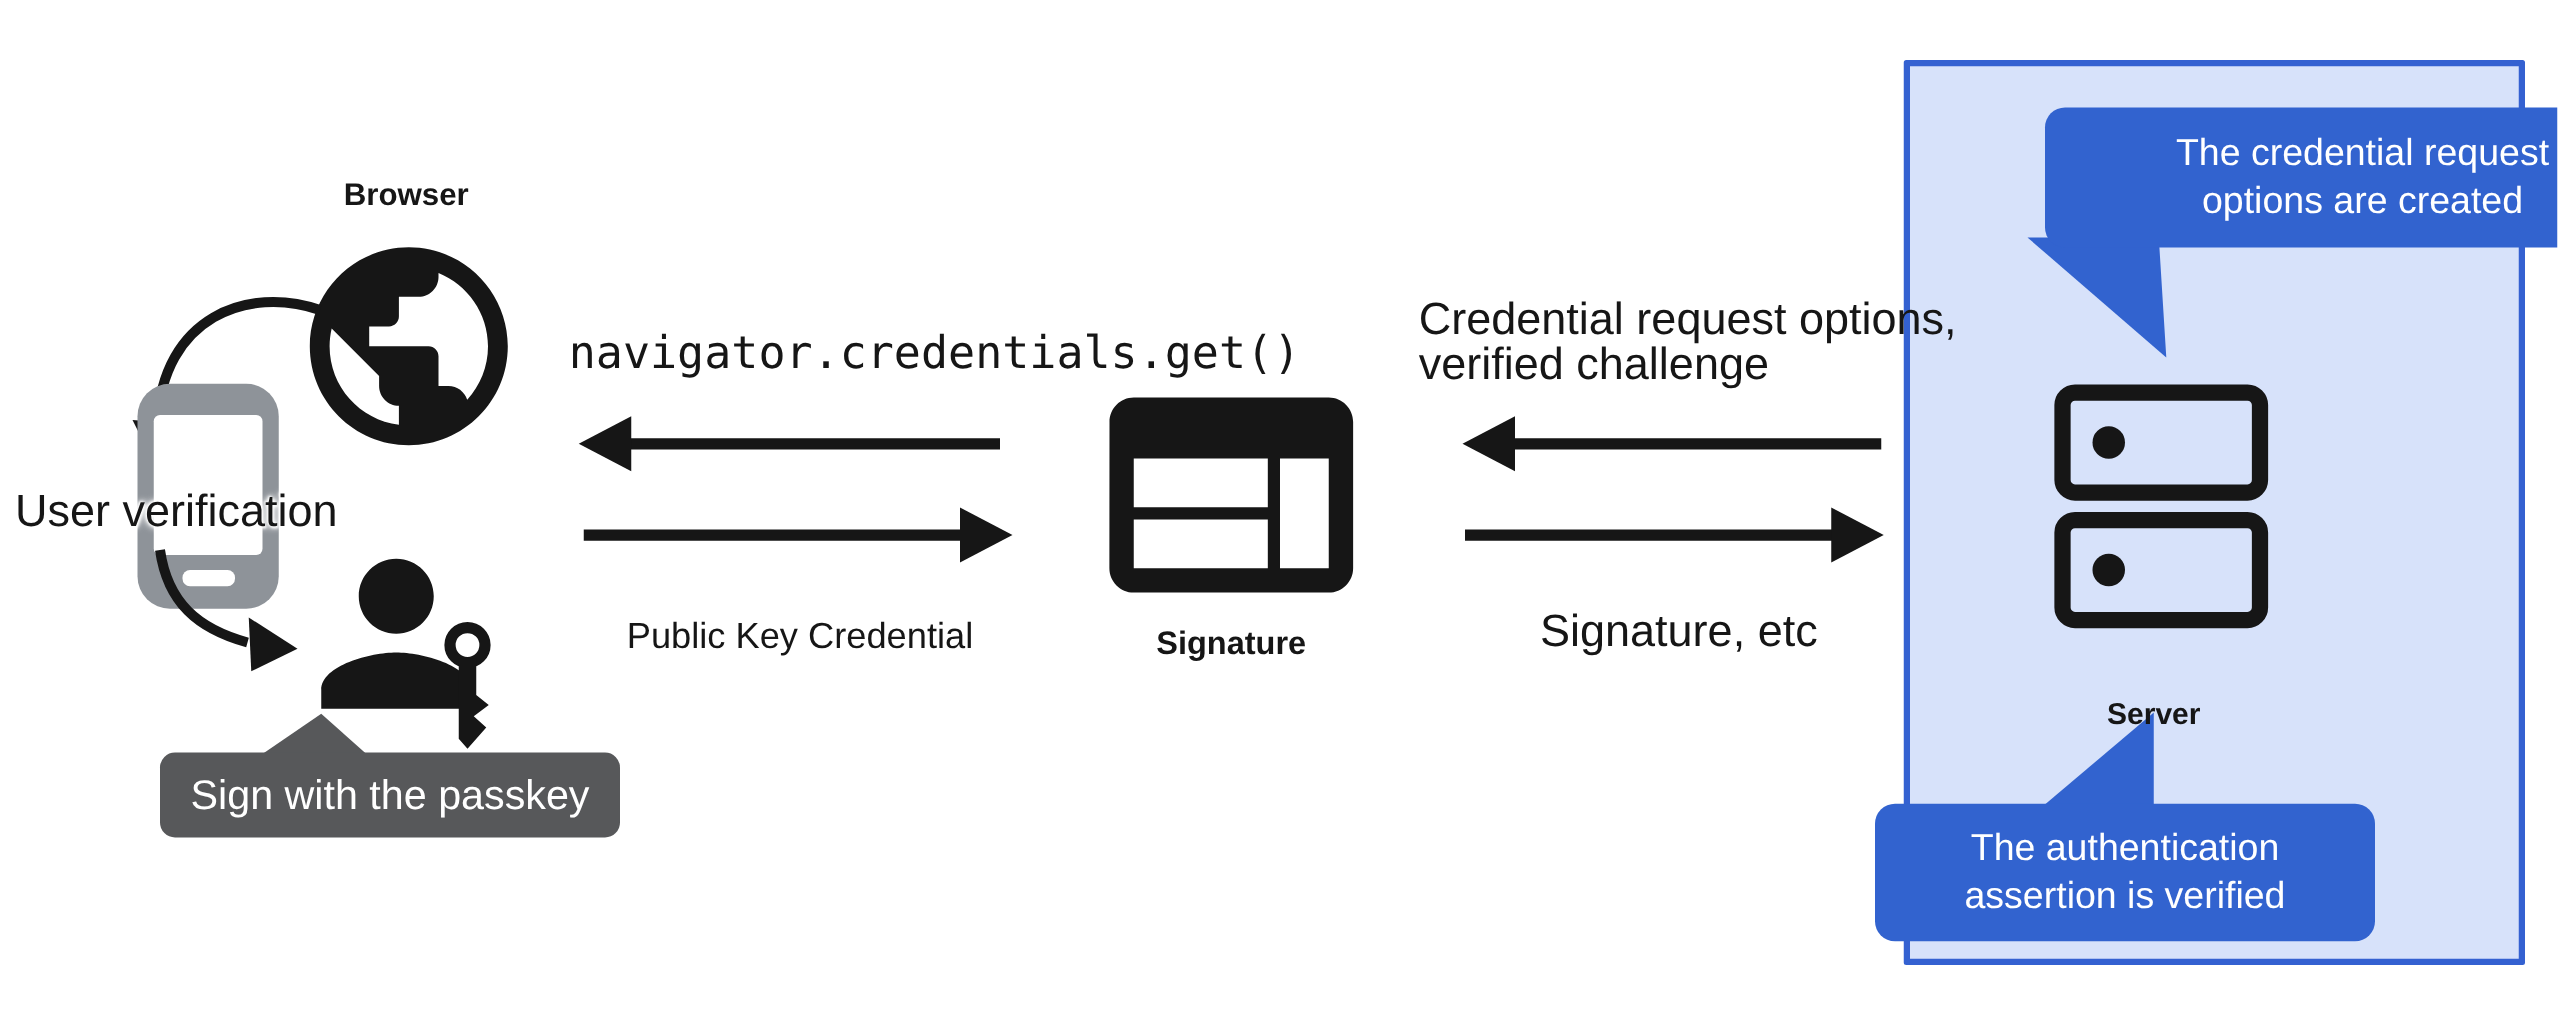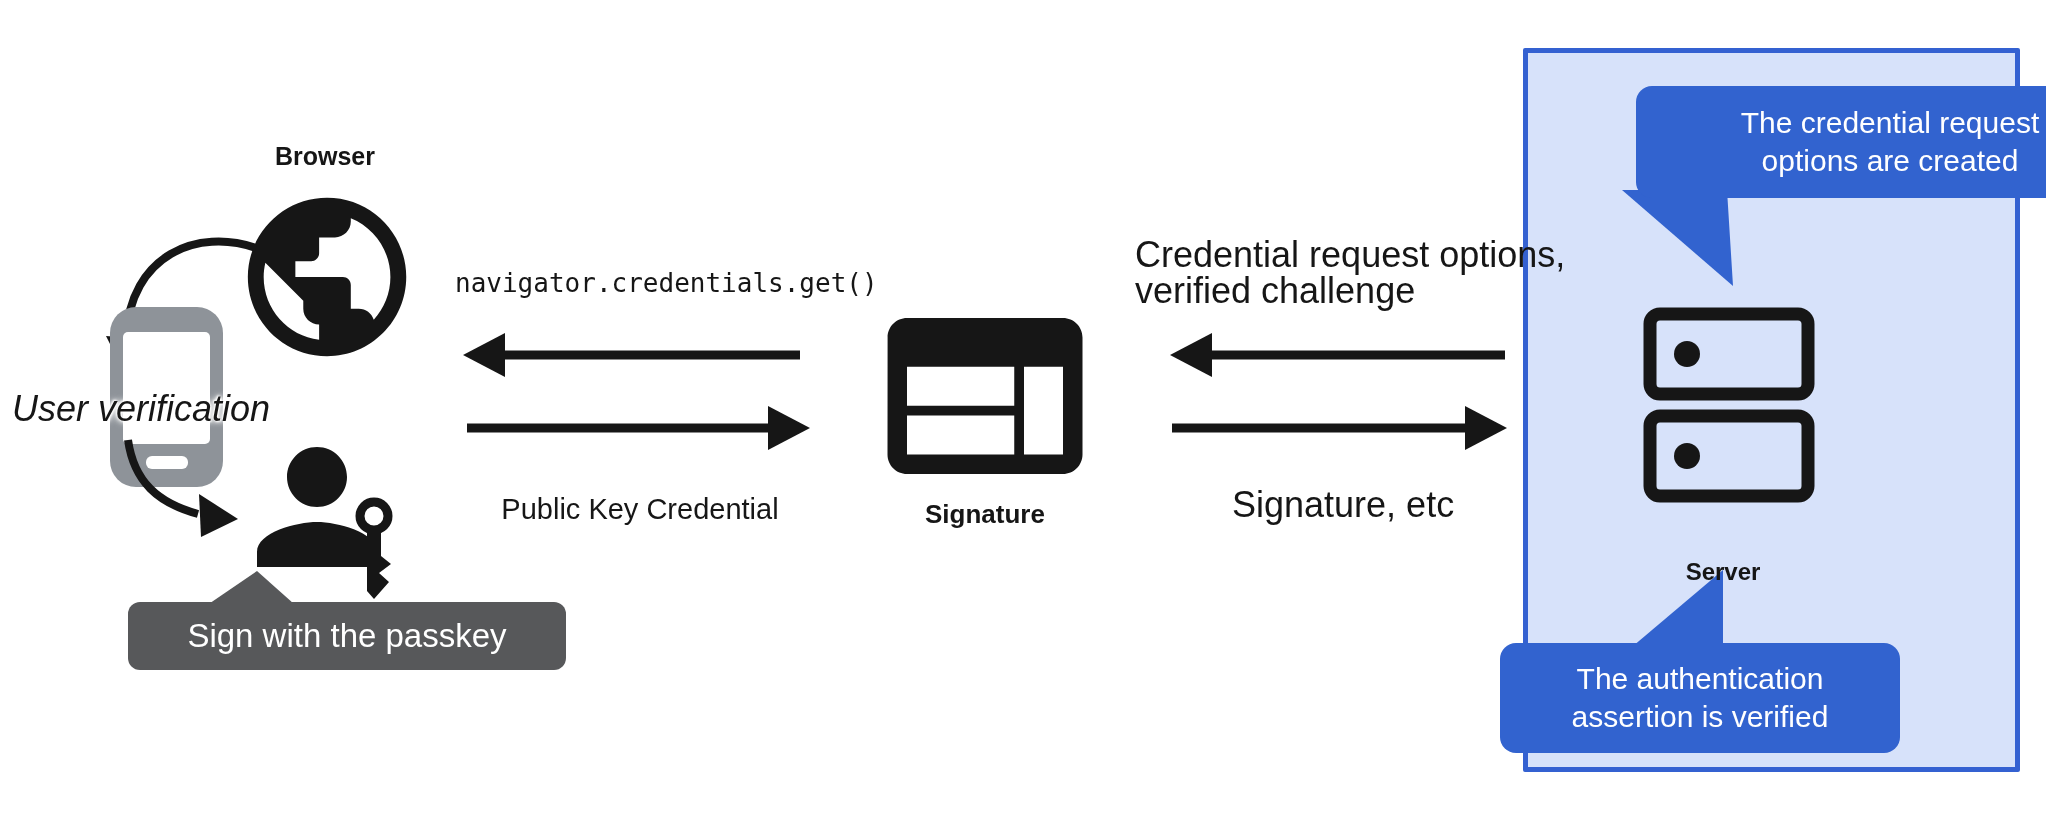--- a/index.html
+++ b/index.html
@@ -4,21 +4,21 @@
 <style>
   html,body{margin:0;padding:0;background:#ffffff;}
   #canvas{
     position:relative;width:2046px;height:818px;background:#ffffff;overflow:hidden;
     font-family:"Liberation Sans", sans-serif;color:#161616;
   }
   .abs{position:absolute;}
   .label{font-size:36px;line-height:34px;}
   .label-bold{font-weight:700;font-size:25px;line-height:30px;}
   .center{text-align:center;}
-  .mono{font-family:"DejaVu Sans Mono", monospace;font-size:26px;line-height:34px;}
+  .mono{font-family:"DejaVu Sans Mono", monospace;font-size:36px;line-height:34px;}
   .halo{text-shadow:0 0 4px #fff,0 0 6px #fff,0 0 8px #fff,1px 1px 2px #fff,-1px -1px 2px #fff;}
   
   .tooltip-gray{
     background:#57585a;border-radius:12px;color:#ffffff;
     display:flex;align-items:center;justify-content:center;
     font-size:33px;
   }
   
   .panel{
     background:#d7e2fa;border:5px solid #3461d1;border-radius:2px;
@@ -97,23 +97,23 @@
     <g>
       <rect x="1650" y="314" width="158" height="80" rx="10" fill="none" stroke="#161616" stroke-width="13"></rect>
       <circle cx="1687" cy="354" r="13" fill="#161616"></circle>
       <rect x="1650" y="416" width="158" height="80" rx="10" fill="none" stroke="#161616" stroke-width="13"></rect>
       <circle cx="1687" cy="456" r="13" fill="#161616"></circle>
     </g>
   </svg>
 
   <div class="abs label-bold center" style="left:255px;top:141px;width:140px;">Browser</div>
 
-  <div class="abs label halo" style="left:12px;top:392px;font-style:italic;">User verification</div>
+  <div class="abs label halo" style="left:12px;top:392px;">User verification</div>
 
-  <div class="abs tooltip-gray" style="left:128px;top:602px;width:438px;height:68px;">
+  <div class="abs tooltip-gray" style="left:128px;top:602px;width:368px;height:68px;">
     <span>Sign with the passkey</span>
   </div>
 
   <div class="abs mono" style="left:455px;top:266px;">navigator.credentials.get()</div>
 
   <div class="abs label center" style="left:465px;top:492px;width:350px;font-size:29px;">Public Key Credential</div>
 
   <div class="abs label-bold center" style="left:905px;top:499px;width:160px;font-size:26px;">Signature</div>
 
   <div class="abs label" style="left:1135px;top:237px;line-height:36px;">

